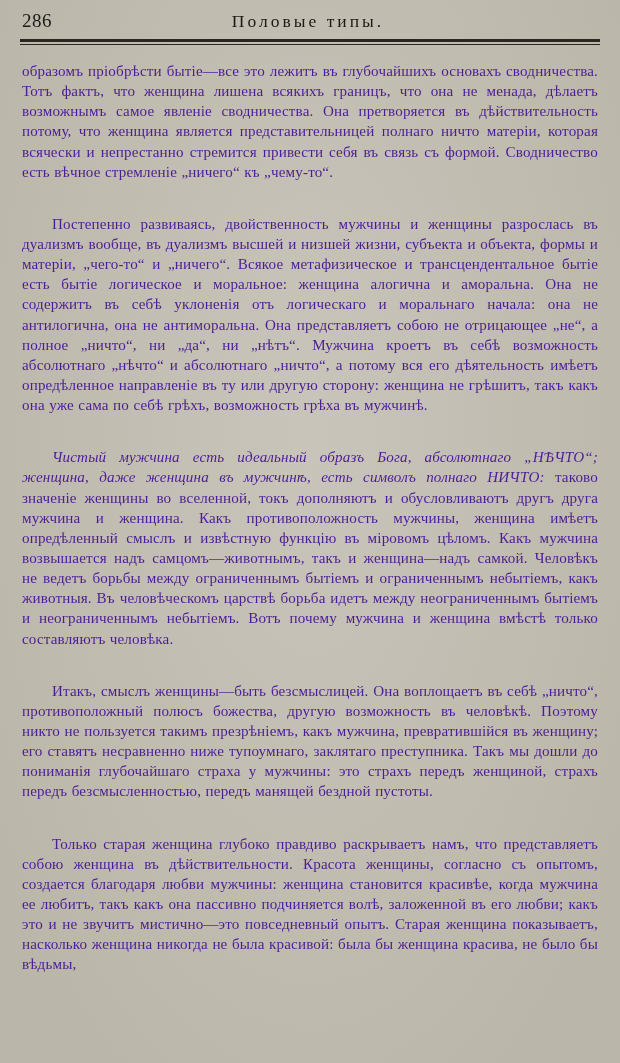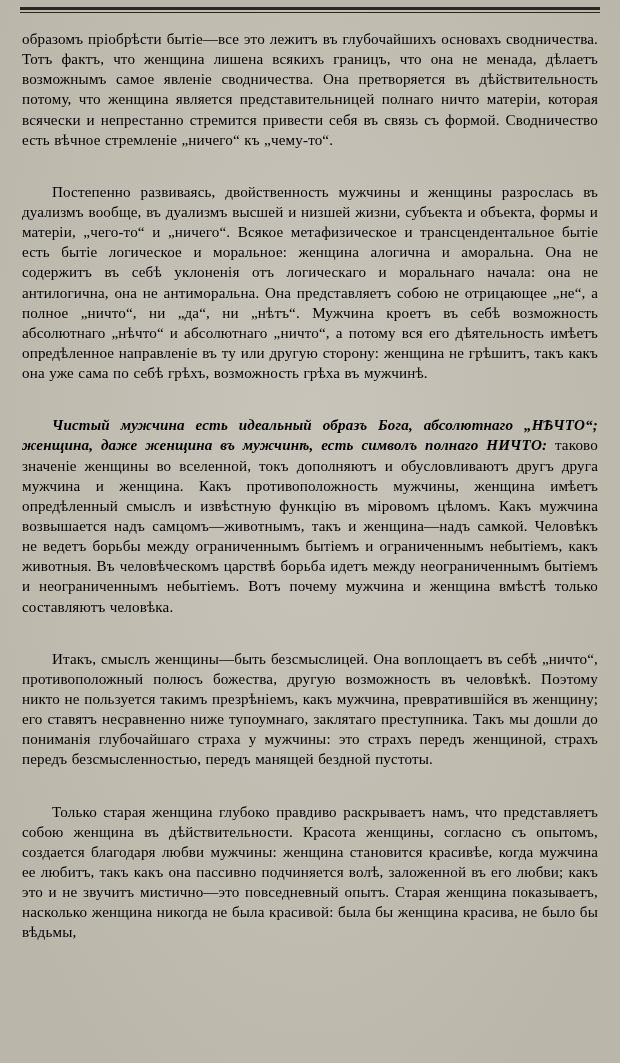--- a/index.html
+++ b/index.html
@@ -52,52 +52,56 @@
   .rule {
     position: relative;
     margin: 7px 20px 0 20px;
     border-top: 3px solid #2a2722;
     border-bottom: 1px solid #2a2722;
     height: 2px;
   }
   .body {
     position: relative;
     padding: 16px 22px 0 22px;
-    color: #000000;
+    color: #4c1d95;
   }
   p {
     margin: 0 0 11px 0;
     font-size: 15.1px;
     line-height: 1.335;
     text-align: justify;
     text-justify: inter-word;
     letter-spacing: 0.15px;
     word-spacing: 0.5px;
   }
   p.indent {
     text-indent: 30px;
     margin-top: 32px;
   }
   p.noindent {
     text-indent: 0;
   }
   .para-emph {
     font-style: italic;
-    font-weight: bold;
+    font-weight: normal;
   }
   
   .body, .header {
     text-rendering: optimizeLegibility;
   }
 </style>
 </head>
 <body>
 
 <div class="page">
 
+  <div class="header">
+    <div class="folio">286</div>
+    <div class="running-head">Половые типы.</div>
+  </div>
 
   <div class="rule"></div>
 
   <div class="body">
 
     <p class="noindent">образомъ пріобрѣсти бытіе—все это лежитъ въ глубочайшихъ основахъ сводничества. Тотъ фактъ, что женщина лишена всякихъ границъ, что она не менада, дѣлаетъ возможнымъ самое явленіе сводничества. Она претворяется въ дѣйствительность потому, что женщина является представительницей полнаго ничто матеріи, которая всячески и непрестанно стремится привести себя въ связь съ формой. Сводничество есть вѣчное стремленіе „ничего“ къ „чему-то“.</p>
 
     <p class="indent">Постепенно развиваясь, двойственность мужчины и женщины разрослась въ дуализмъ вообще, въ дуализмъ высшей и низшей жизни, субъекта и объекта, формы и матеріи, „чего-то“ и „ничего“. Всякое метафизическое и трансцендентальное бытіе есть бытіе логическое и моральное: женщина алогична и аморальна. Она не содержитъ въ себѣ уклоненія отъ логическаго и моральнаго начала: она не антилогична, она не антиморальна. Она представляетъ собою не отрицающее „не“, а полное „ничто“, ни „да“, ни „нѣтъ“. Мужчина кроетъ въ себѣ возможность абсолютнаго „нѣчто“ и абсолютнаго „ничто“, а потому вся его дѣятельность имѣетъ опредѣленное направленіе въ ту или другую сторону: женщина не грѣшитъ, такъ какъ она уже сама по себѣ грѣхъ, возможность грѣха въ мужчинѣ.</p>
 
     <p class="indent"><span class="para-emph">Чистый мужчина есть идеальный образъ Бога, абсолютнаго „НѢЧТО“; женщина, даже женщина въ мужчинѣ, есть символъ полнаго НИЧТО:</span><span> таково значеніе женщины во вселенной, токъ дополняютъ и обусловливаютъ другъ друга мужчина и женщина. Какъ противоположность мужчины, женщина имѣетъ опредѣленный смыслъ и извѣстную функцію въ міровомъ цѣломъ. Какъ мужчина возвышается надъ самцомъ—животнымъ, такъ и женщина—надъ самкой. Человѣкъ не ведетъ борьбы между ограниченнымъ бытіемъ и ограниченнымъ небытіемъ, какъ животныя. Въ человѣческомъ царствѣ борьба идетъ между неограниченнымъ бытіемъ и неограниченнымъ небытіемъ. Вотъ почему мужчина и женщина вмѣстѣ только составляютъ человѣка.</span></p>

